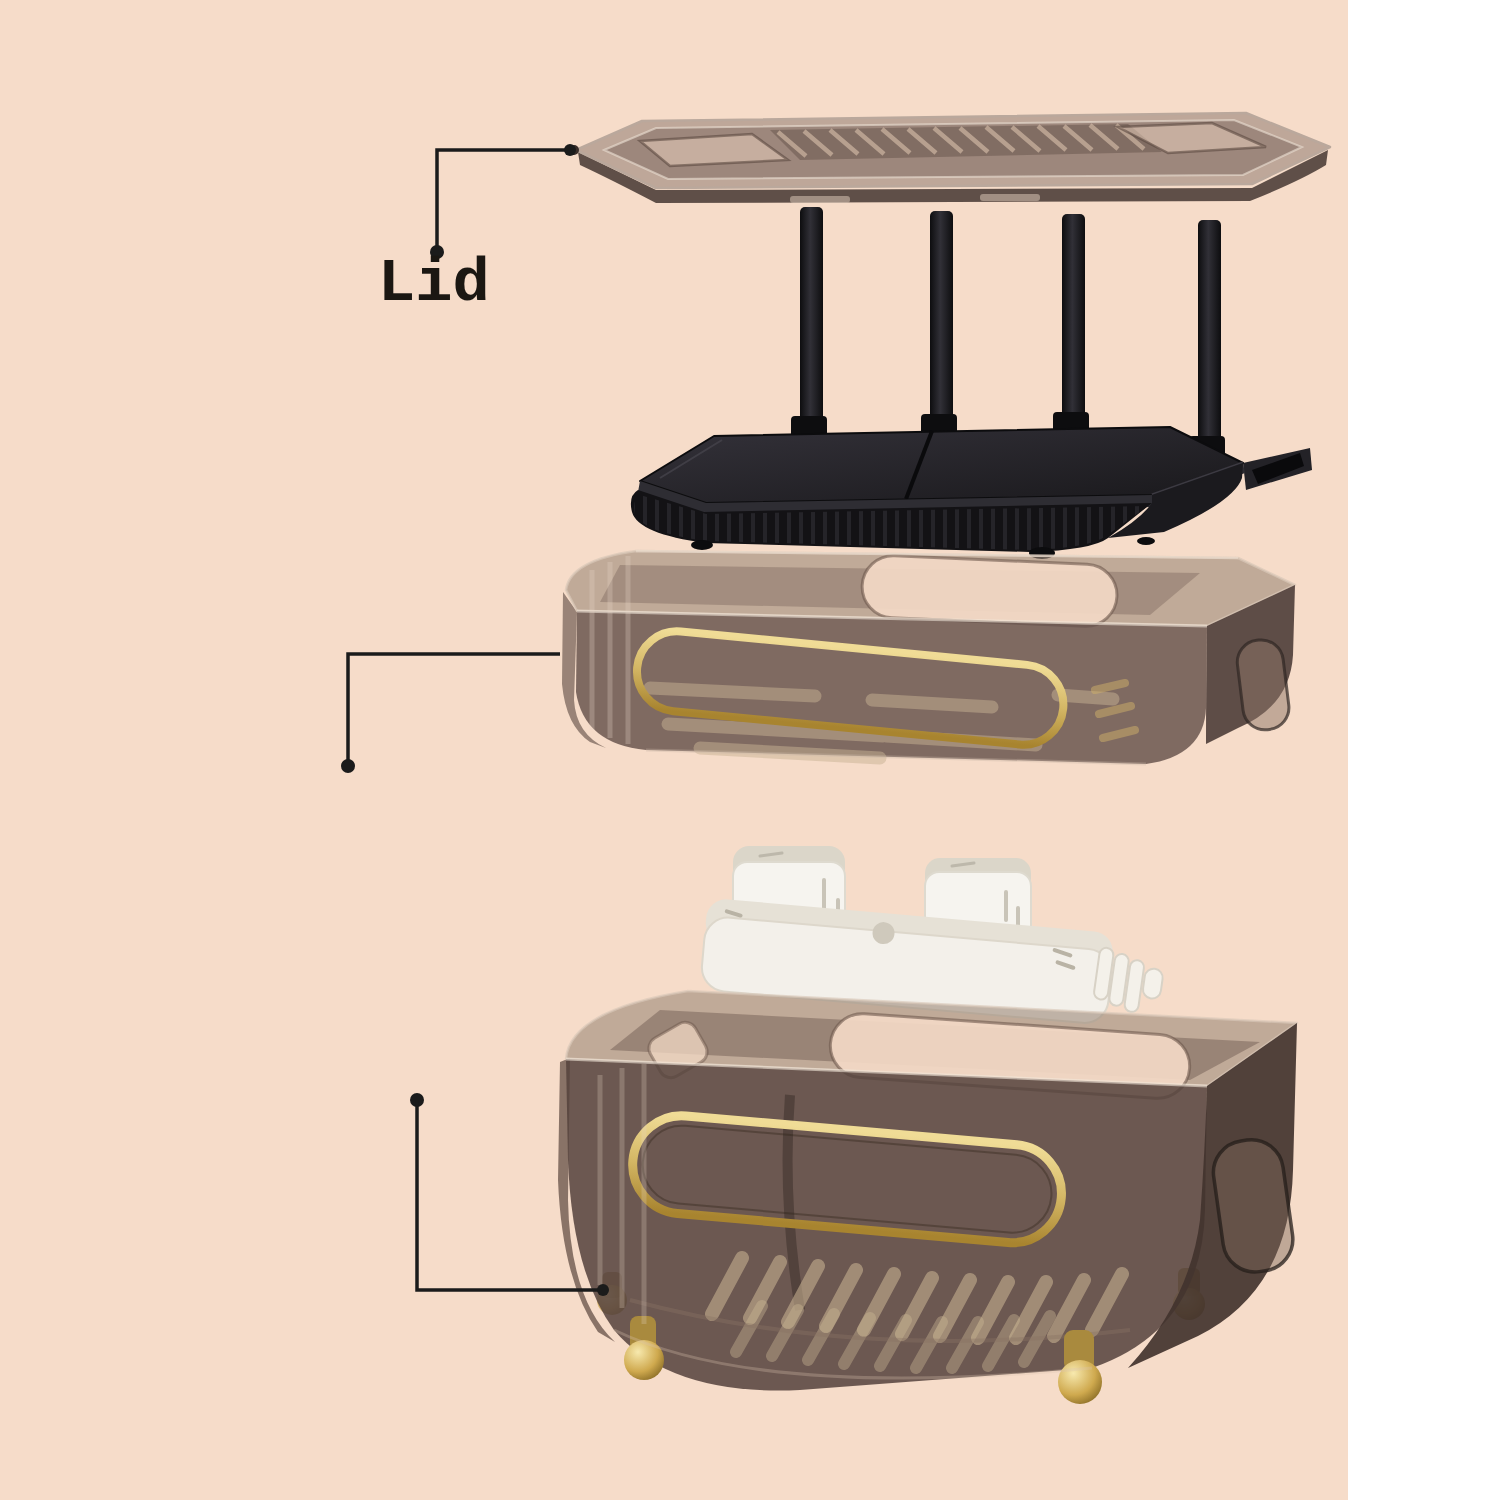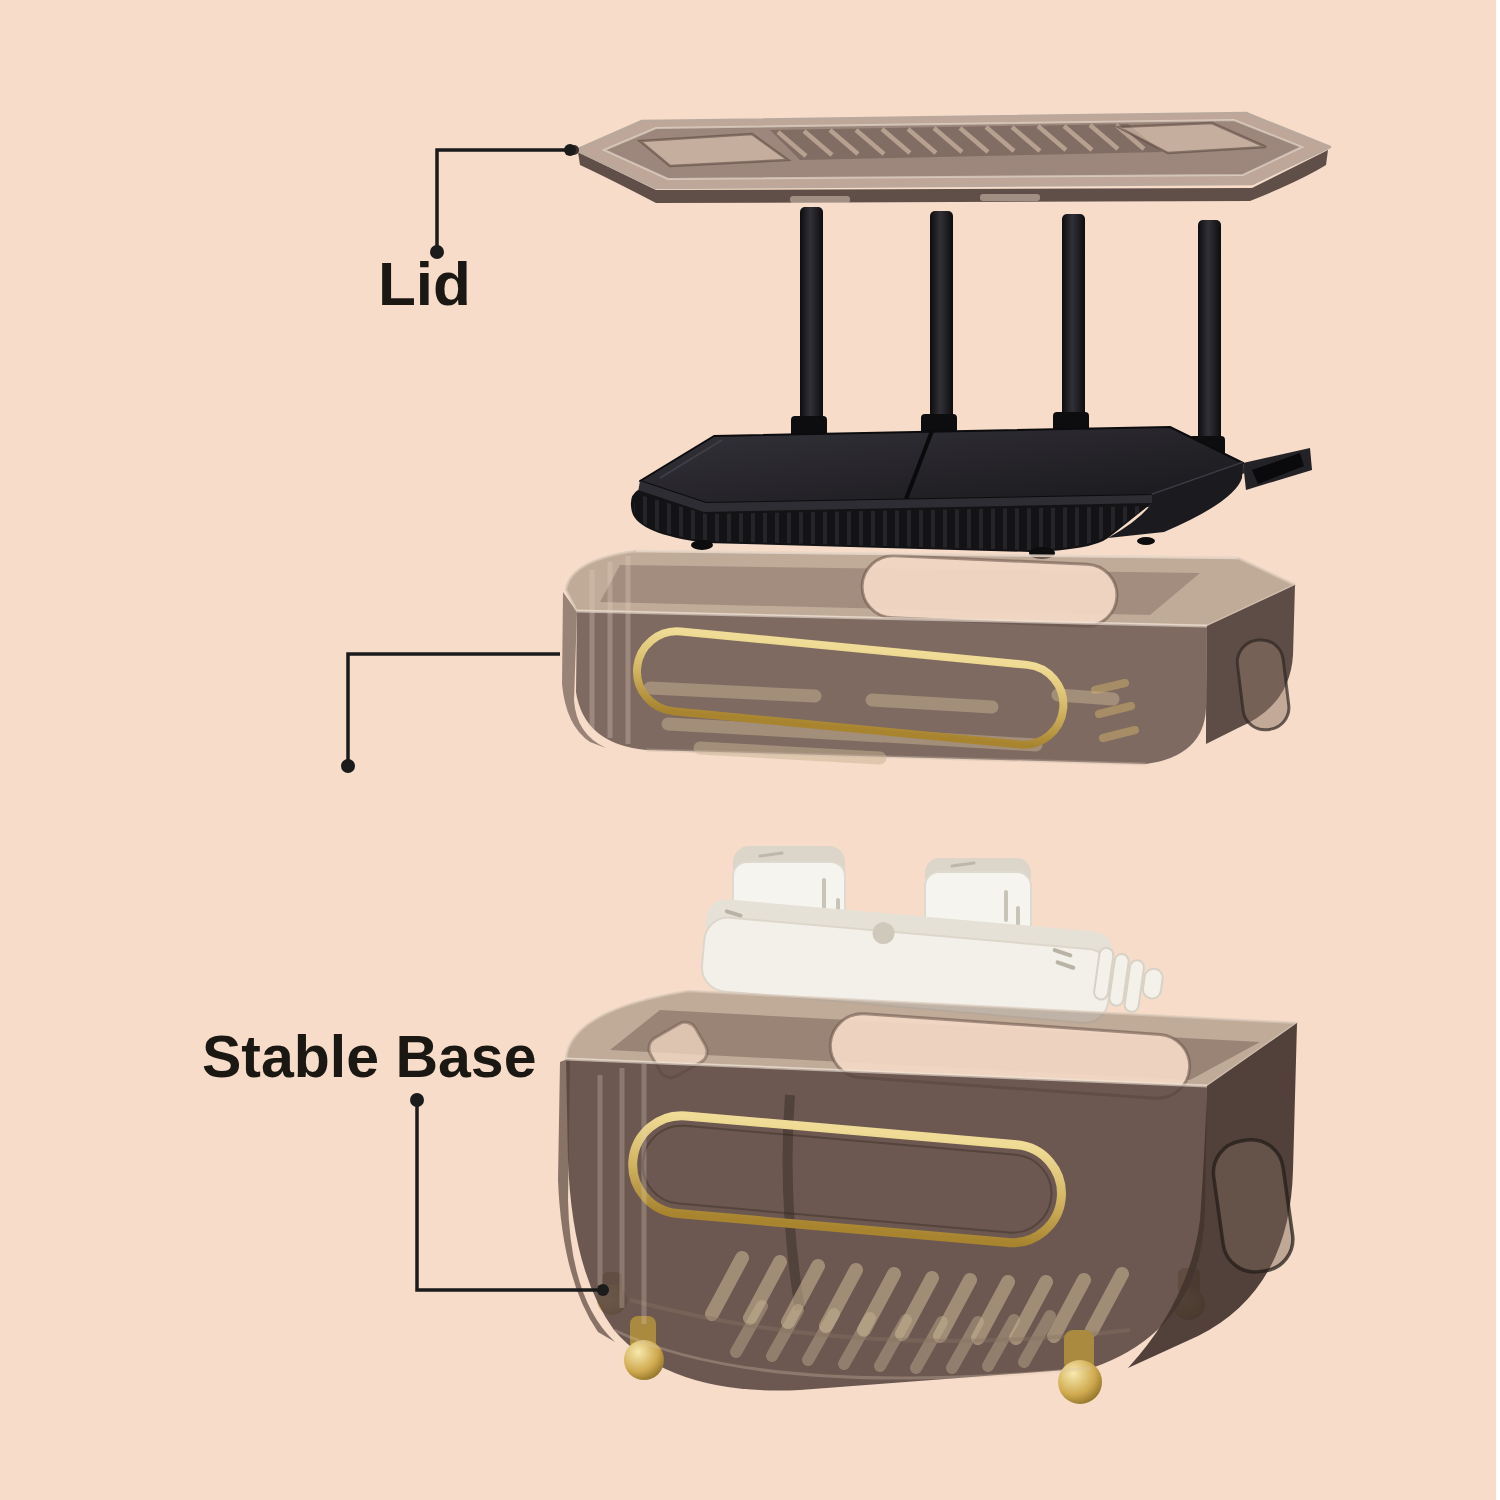--- a/index.html
+++ b/index.html
@@ -1,21 +1,21 @@
 <!DOCTYPE html>
 <html><head>
 <meta charset="utf-8">
 <style>
   html,body{margin:0;padding:0;}
   .canvas{
     position:relative;
-    width:1496px;height:1500px;
+    width:1348px;height:1500px;
     background:#f6dcc9;
     overflow:hidden;
-    font-family:Liberation Sans, sans-serif;
+    font-family:Liberation Mono, monospace;
   }
   .art{position:absolute;left:0;top:0;}
   .label{
     position:absolute;
     font-weight:700;
     color:#1b1712;
     line-height:1;
     white-space:nowrap;
   }
   .label-lid{left:378px;top:253px;font-size:62px;}
@@ -185,15 +185,14 @@
       </g>
       <g>
         <circle cx="417" cy="1100" r="7" stroke="none"></circle>
         <path d="M417,1100 V1290 H600" fill="none"></path>
         <circle cx="603" cy="1290" r="6" stroke="none"></circle>
       </g>
     </g>
   </svg>
 
   <div class="label label-lid">Lid</div>
-  <div class="label label-base">Stable Base</div>
 
 </div>
 
 </body></html>

